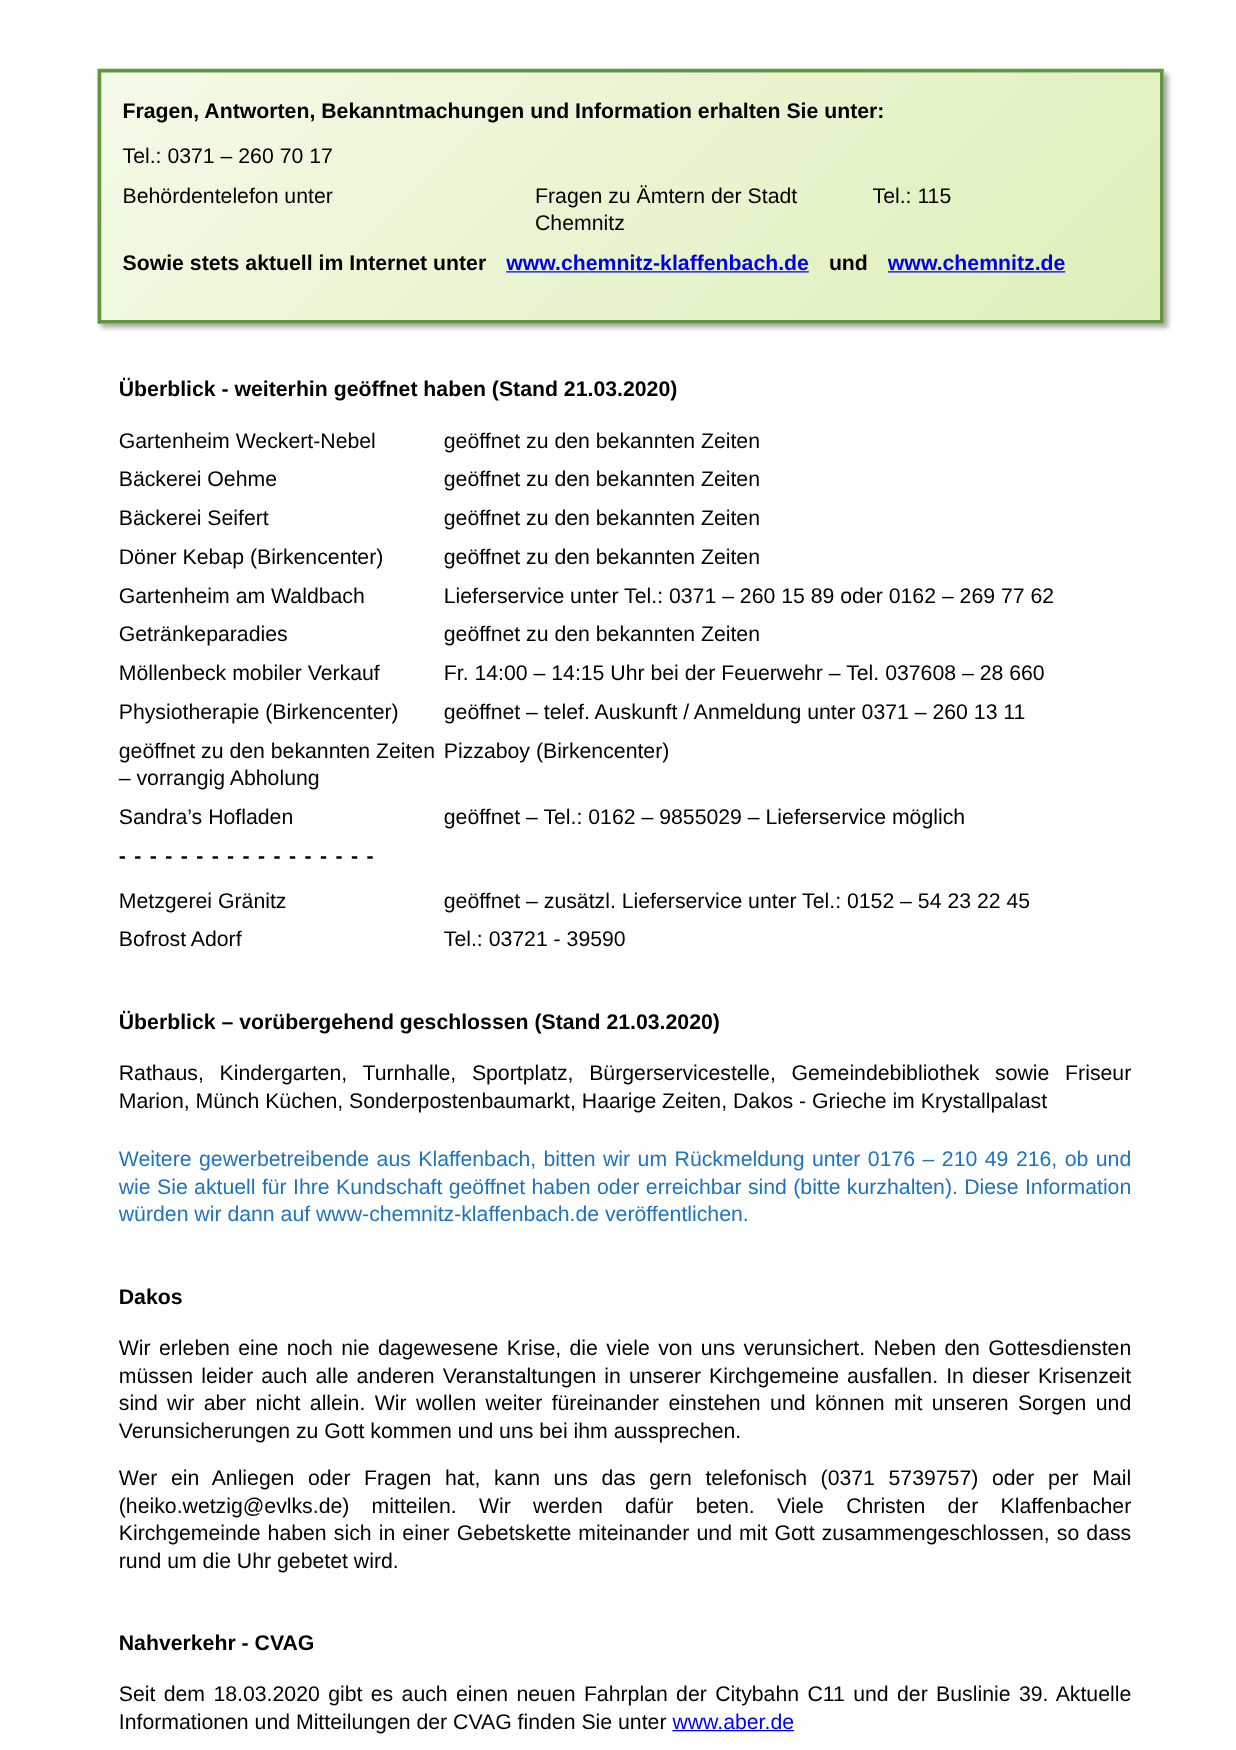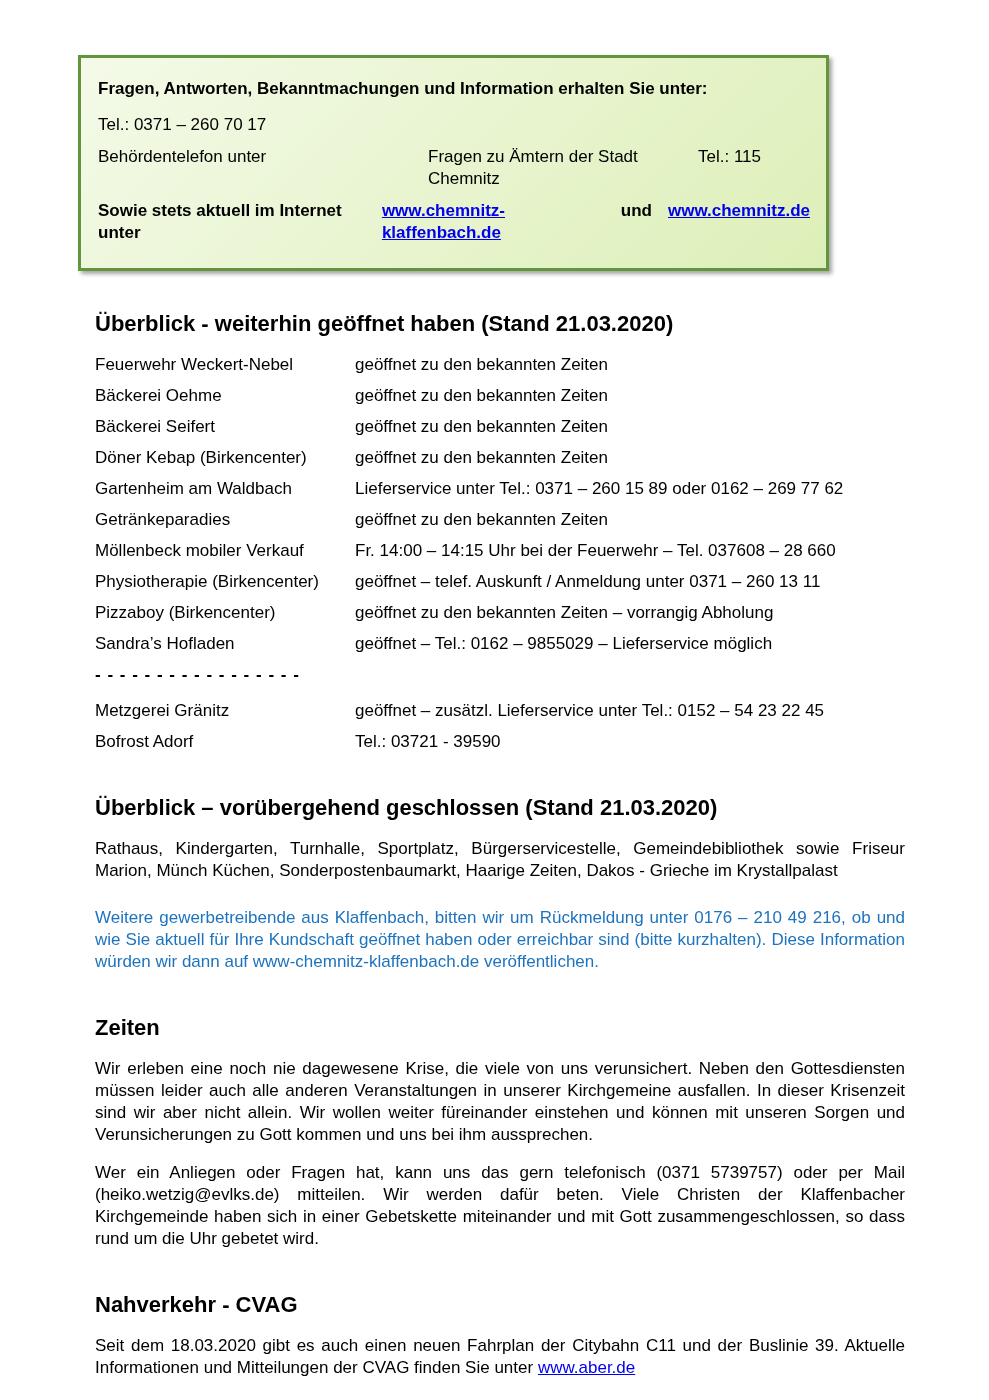--- a/index.html
+++ b/index.html
@@ -15,44 +15,44 @@
   body{
     width:989px; min-height:1400px;
     font-family:"Liberation Sans","DejaVu Sans",sans-serif;
     color:var(--text);
     font-size:17px; line-height:22px;
   }
   .page{ padding:55px 84px 40px 78px; }
 
   
   .info-box{
-    width:751px;
+    width:853px;
     border:3px solid var(--box-border);
     background:linear-gradient(135deg,var(--box-bg-top) 0%,var(--box-bg-bottom) 100%);
     box-shadow:3px 3px 4px rgba(0,0,0,0.35);
-    padding:20px 16px 24px 17px;
+    padding:20px 16px 34px 17px;
   }
   .info-box .box-title{ font-weight:bold; margin-bottom:14px; }
   .box-row{
     display:grid; grid-template-columns:330px 270px 1fr;
     margin-bottom:10px;
   }
   .internet-line{
     display:flex; column-gap:16px; align-items:baseline;
     font-weight:bold; margin-top:2px;
   }
   a.link{
     color:var(--link); text-decoration:underline; cursor:pointer;
   }
   a.link.bold{ font-weight:bold; }
 
   
   .content{ margin-left:17px; width:810px; }
   h2.section-title{
-    font-size:22px; line-height:26px; font-weight:bold;
+    font-size:17px; line-height:26px; font-weight:bold;
     margin:42px 0 17px 0;
   }
   h2.first{ margin-top:40px; }
 
   .row{
     display:grid; grid-template-columns:260px 1fr;
     margin-bottom:9px;
   }
   .separator{
     font-weight:bold; letter-spacing:1px;
@@ -89,21 +89,21 @@
       <a class="link bold">www.chemnitz.de</a>
     </div>
   </div>
 
   <div class="content">
 
     <h2 class="section-title first">Überblick - weiterhin geöffnet haben (Stand 21.03.2020)</h2>
 
     <div class="rows">
       <div class="row">
-        <span>Feuerwehr Weckert-Nebel</span>
+        <span>Gartenheim Weckert-Nebel</span>
         <span>geöffnet zu den bekannten Zeiten</span>
       </div>
       <div class="row">
         <span>Bäckerei Oehme</span>
         <span>geöffnet zu den bekannten Zeiten</span>
       </div>
       <div class="row">
         <span>Bäckerei Seifert</span>
         <span>geöffnet zu den bekannten Zeiten</span>
       </div>
@@ -121,22 +121,22 @@
       </div>
       <div class="row">
         <span>Möllenbeck mobiler Verkauf</span>
         <span>Fr. 14:00 – 14:15 Uhr bei der Feuerwehr – Tel. 037608 – 28 660</span>
       </div>
       <div class="row">
         <span>Physiotherapie (Birkencenter)</span>
         <span>geöffnet – telef. Auskunft / Anmeldung unter 0371 – 260 13 11</span>
       </div>
       <div class="row">
+        <span>geöffnet zu den bekannten Zeiten – vorrangig Abholung</span>
         <span>Pizzaboy (Birkencenter)</span>
-        <span>geöffnet zu den bekannten Zeiten – vorrangig Abholung</span>
       </div>
       <div class="row">
         <span>Sandra’s Hofladen</span>
         <span>geöffnet – Tel.: 0162 – 9855029 – Lieferservice möglich</span>
       </div>
 
       <div class="separator">- - - - - - - - - - - - - - - - -</div>
 
       <div class="row">
         <span>Metzgerei Gränitz</span>
@@ -145,21 +145,21 @@
       <div class="row">
         <span>Bofrost Adorf</span>
         <span>Tel.: 03721 - 39590</span>
       </div>
     </div>
 
     <h2 class="section-title">Überblick – vorübergehend geschlossen (Stand 21.03.2020)</h2>
     <p class="para">Rathaus, Kindergarten, Turnhalle, Sportplatz, Bürgerservicestelle, Gemeindebibliothek sowie Friseur Marion, Münch Küchen, Sonderpostenbaumarkt, Haarige Zeiten, Dakos - Grieche im Krystallpalast</p>
     <p class="para notice">Weitere gewerbetreibende aus Klaffenbach, bitten wir um Rückmeldung unter 0176 – 210 49 216, ob und wie Sie aktuell für Ihre Kundschaft geöffnet haben oder erreichbar sind (bitte kurzhalten). Diese Information würden wir dann auf www-chemnitz-klaffenbach.de veröffentlichen.</p>
 
-    <h2 class="section-title">Zeiten</h2>
+    <h2 class="section-title">Dakos</h2>
     <p class="para kirche">Wir erleben eine noch nie dagewesene Krise, die viele von uns verunsichert. Neben den Gottesdiensten müssen leider auch alle anderen Veranstaltungen in unserer Kirchgemeine ausfallen. In dieser Krisenzeit sind wir aber nicht allein. Wir wollen weiter füreinander einstehen und können mit unseren Sorgen und Verunsicherungen zu Gott kommen und uns bei ihm aussprechen.</p>
     <p class="para kirche">Wer ein Anliegen oder Fragen hat, kann uns das gern telefonisch (0371 5739757) oder per Mail (heiko.wetzig@evlks.de) mitteilen. Wir werden dafür beten. Viele Christen der Klaffenbacher Kirchgemeinde haben sich in einer Gebetskette miteinander und mit Gott zusammengeschlossen, so dass rund um die Uhr gebetet wird.</p>
 
     <h2 class="section-title">Nahverkehr - CVAG</h2>
     <p class="para">
       <span>Seit dem 18.03.2020 gibt es auch einen neuen Fahrplan der Citybahn C11 und der Buslinie 39. Aktuelle Informationen und Mitteilungen der CVAG finden Sie unter</span>
       <a class="link">www.aber.de</a>
     </p>
 
     <p class="closing1">Bitte bleiben Sie gesund!</p>

